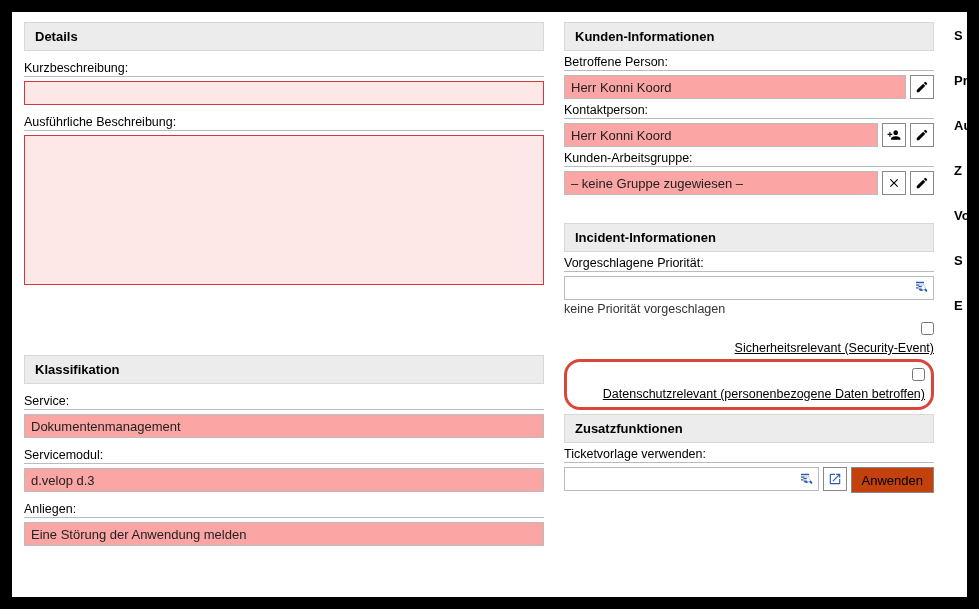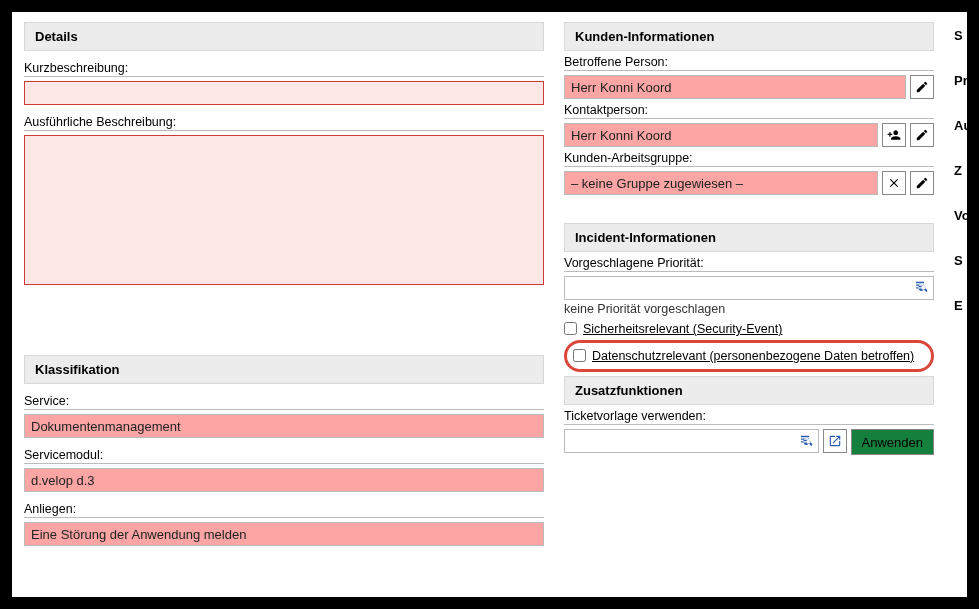--- a/index.html
+++ b/index.html
@@ -61,35 +61,36 @@
   .lookup-box {
     position: relative;
     flex: 1;
   }
   .lookup-box .lookup-icon {
     position: absolute; right: 4px; top: 50%; transform: translateY(-50%);
     color: #2a5db0;
   }
   .hint { font-size: 12.5px; color: #333; }
   .checkbox-row {
-    display: flex; align-items: flex-start; gap: 6px;
+    display: flex; align-items: flex-end; gap: 6px;
     font-size: 12.5px;
     padding: 2px 0;
+    flex-direction: column;
   }
   .checkbox-row input { width: 13px; height: 13px; }
   .checkbox-row label { text-decoration: underline; cursor: pointer; }
   .highlight-box {
     border: 3px solid #d9463a;
     border-radius: 16px;
     padding: 4px 6px;
     margin-top: -2px;
   }
   .apply-btn {
     border: 1px solid #888;
-    background: #15803d;
+    background: #c2410c;
     padding: 4px 10px;
     cursor: pointer;
     font-family: inherit;
     font-size: 13px;
     height: 26px;
   }
   .spacer { height: 20px; }
   .cut-label { overflow:hidden; white-space:nowrap; font-size:13px;}
   
 </style>

